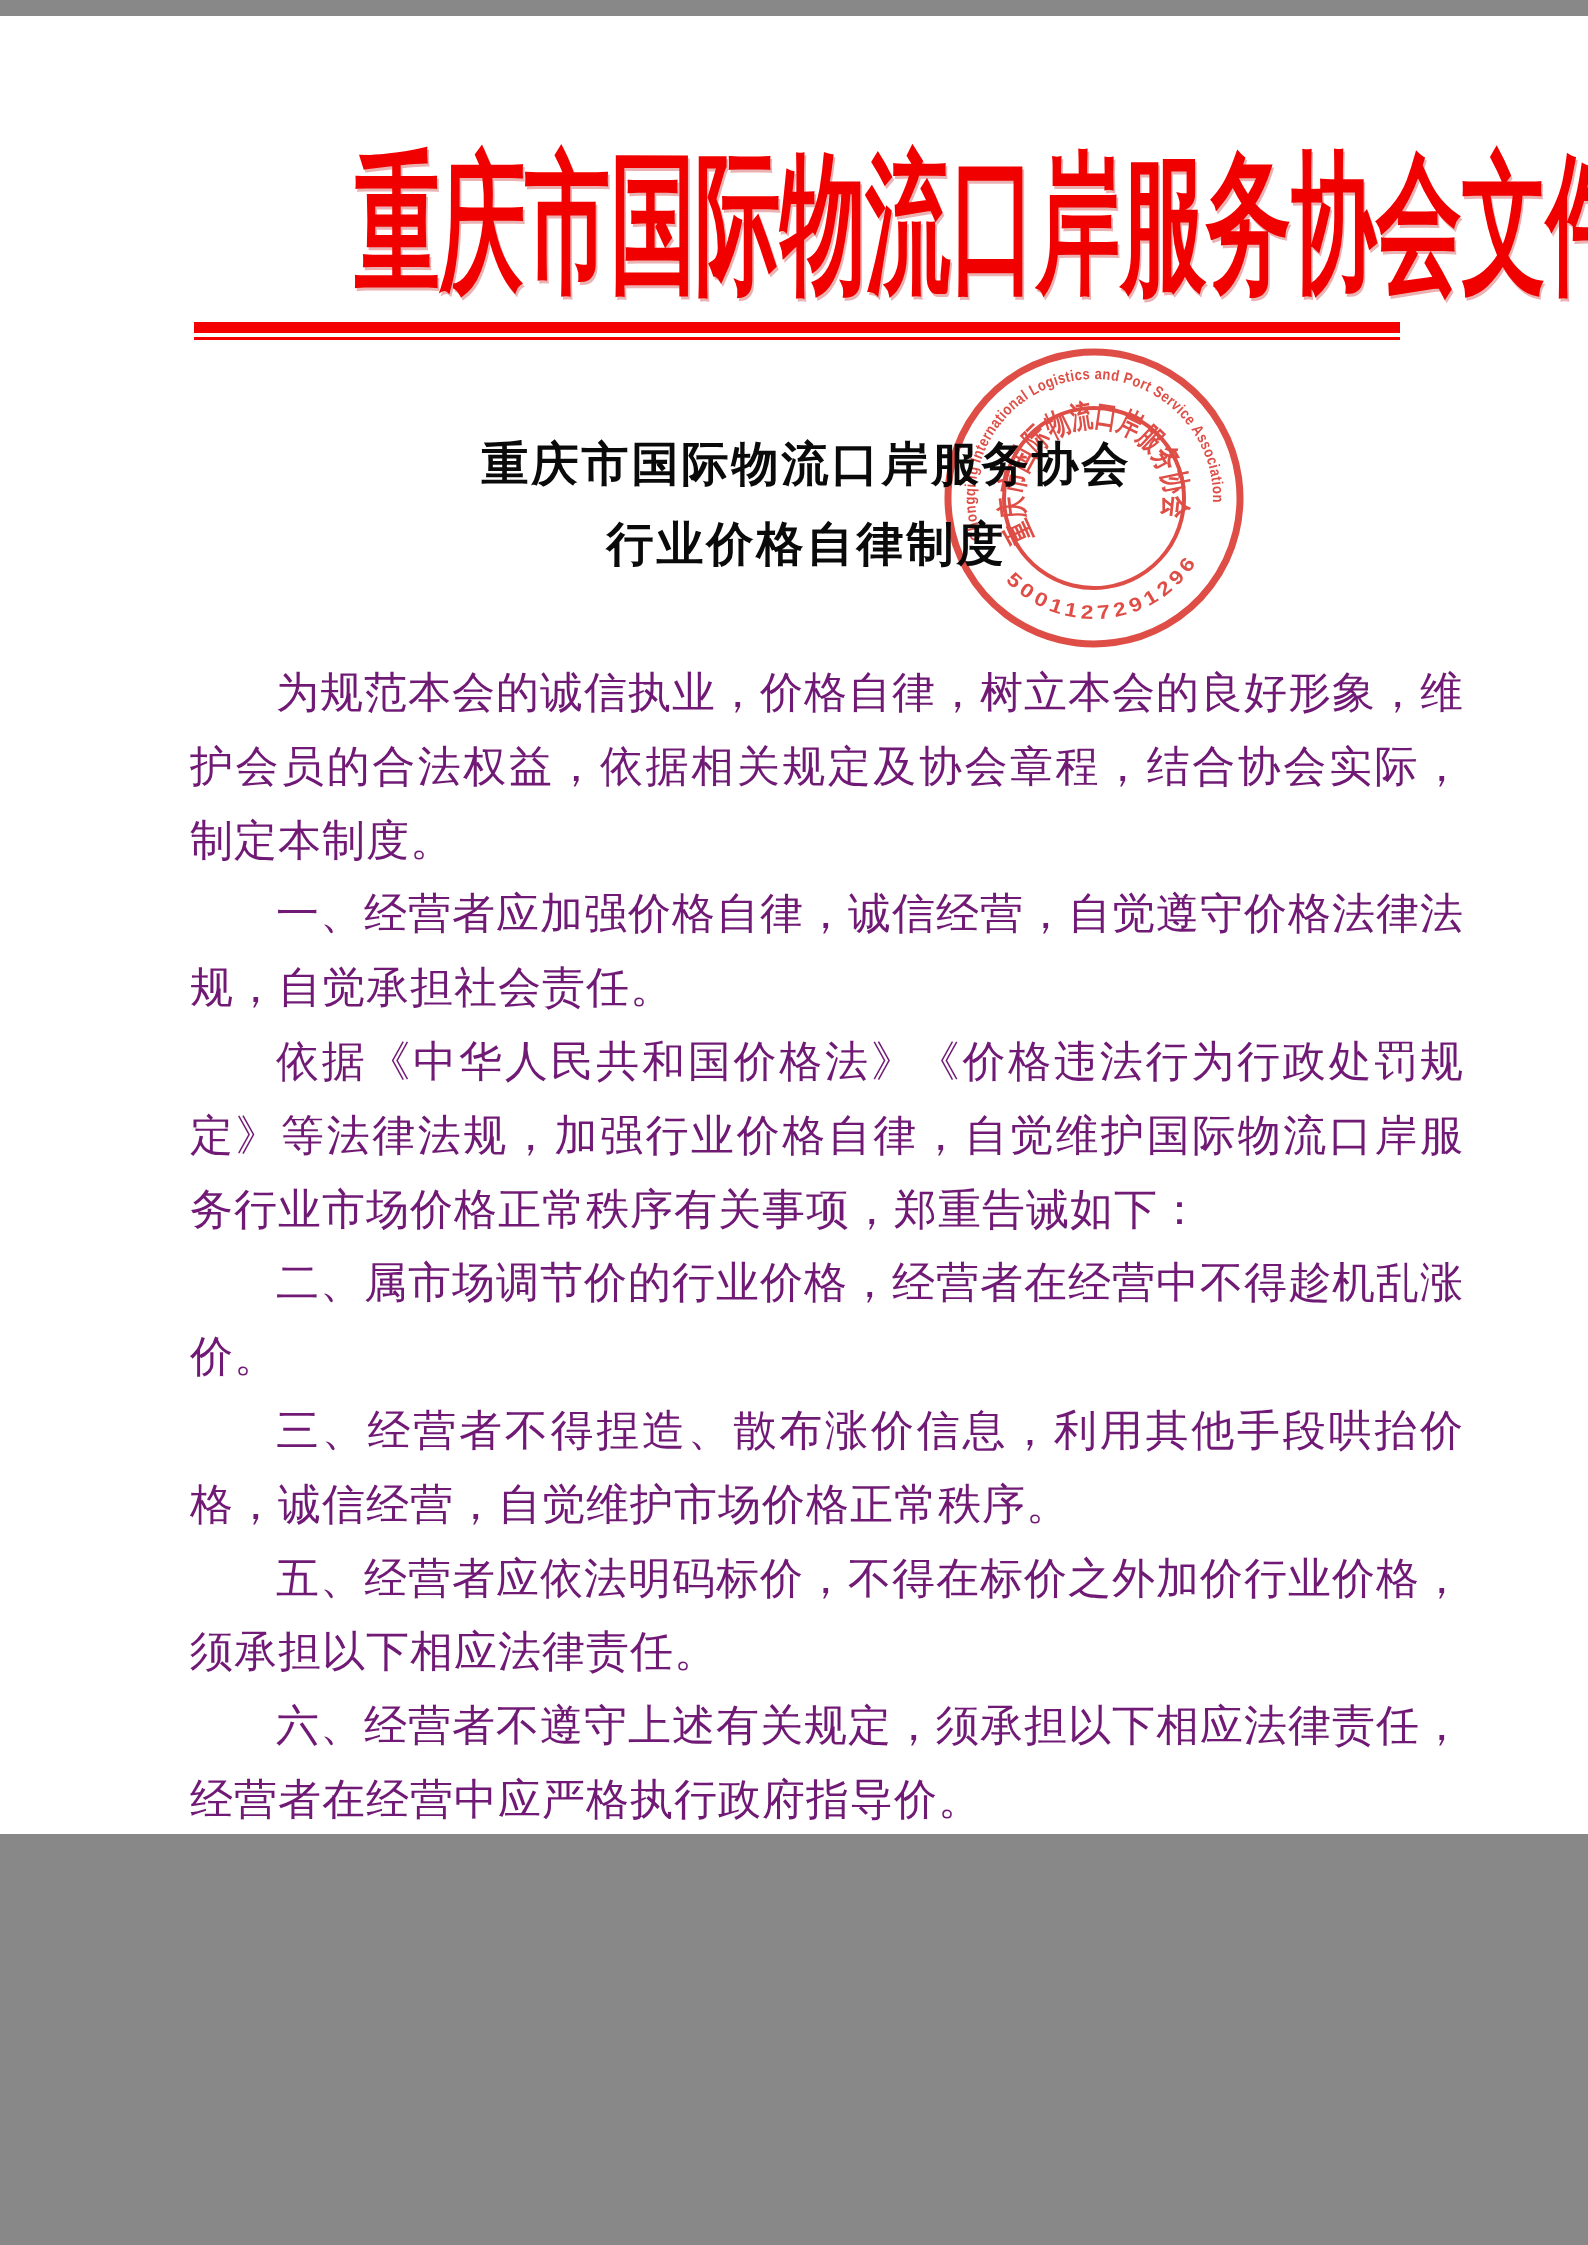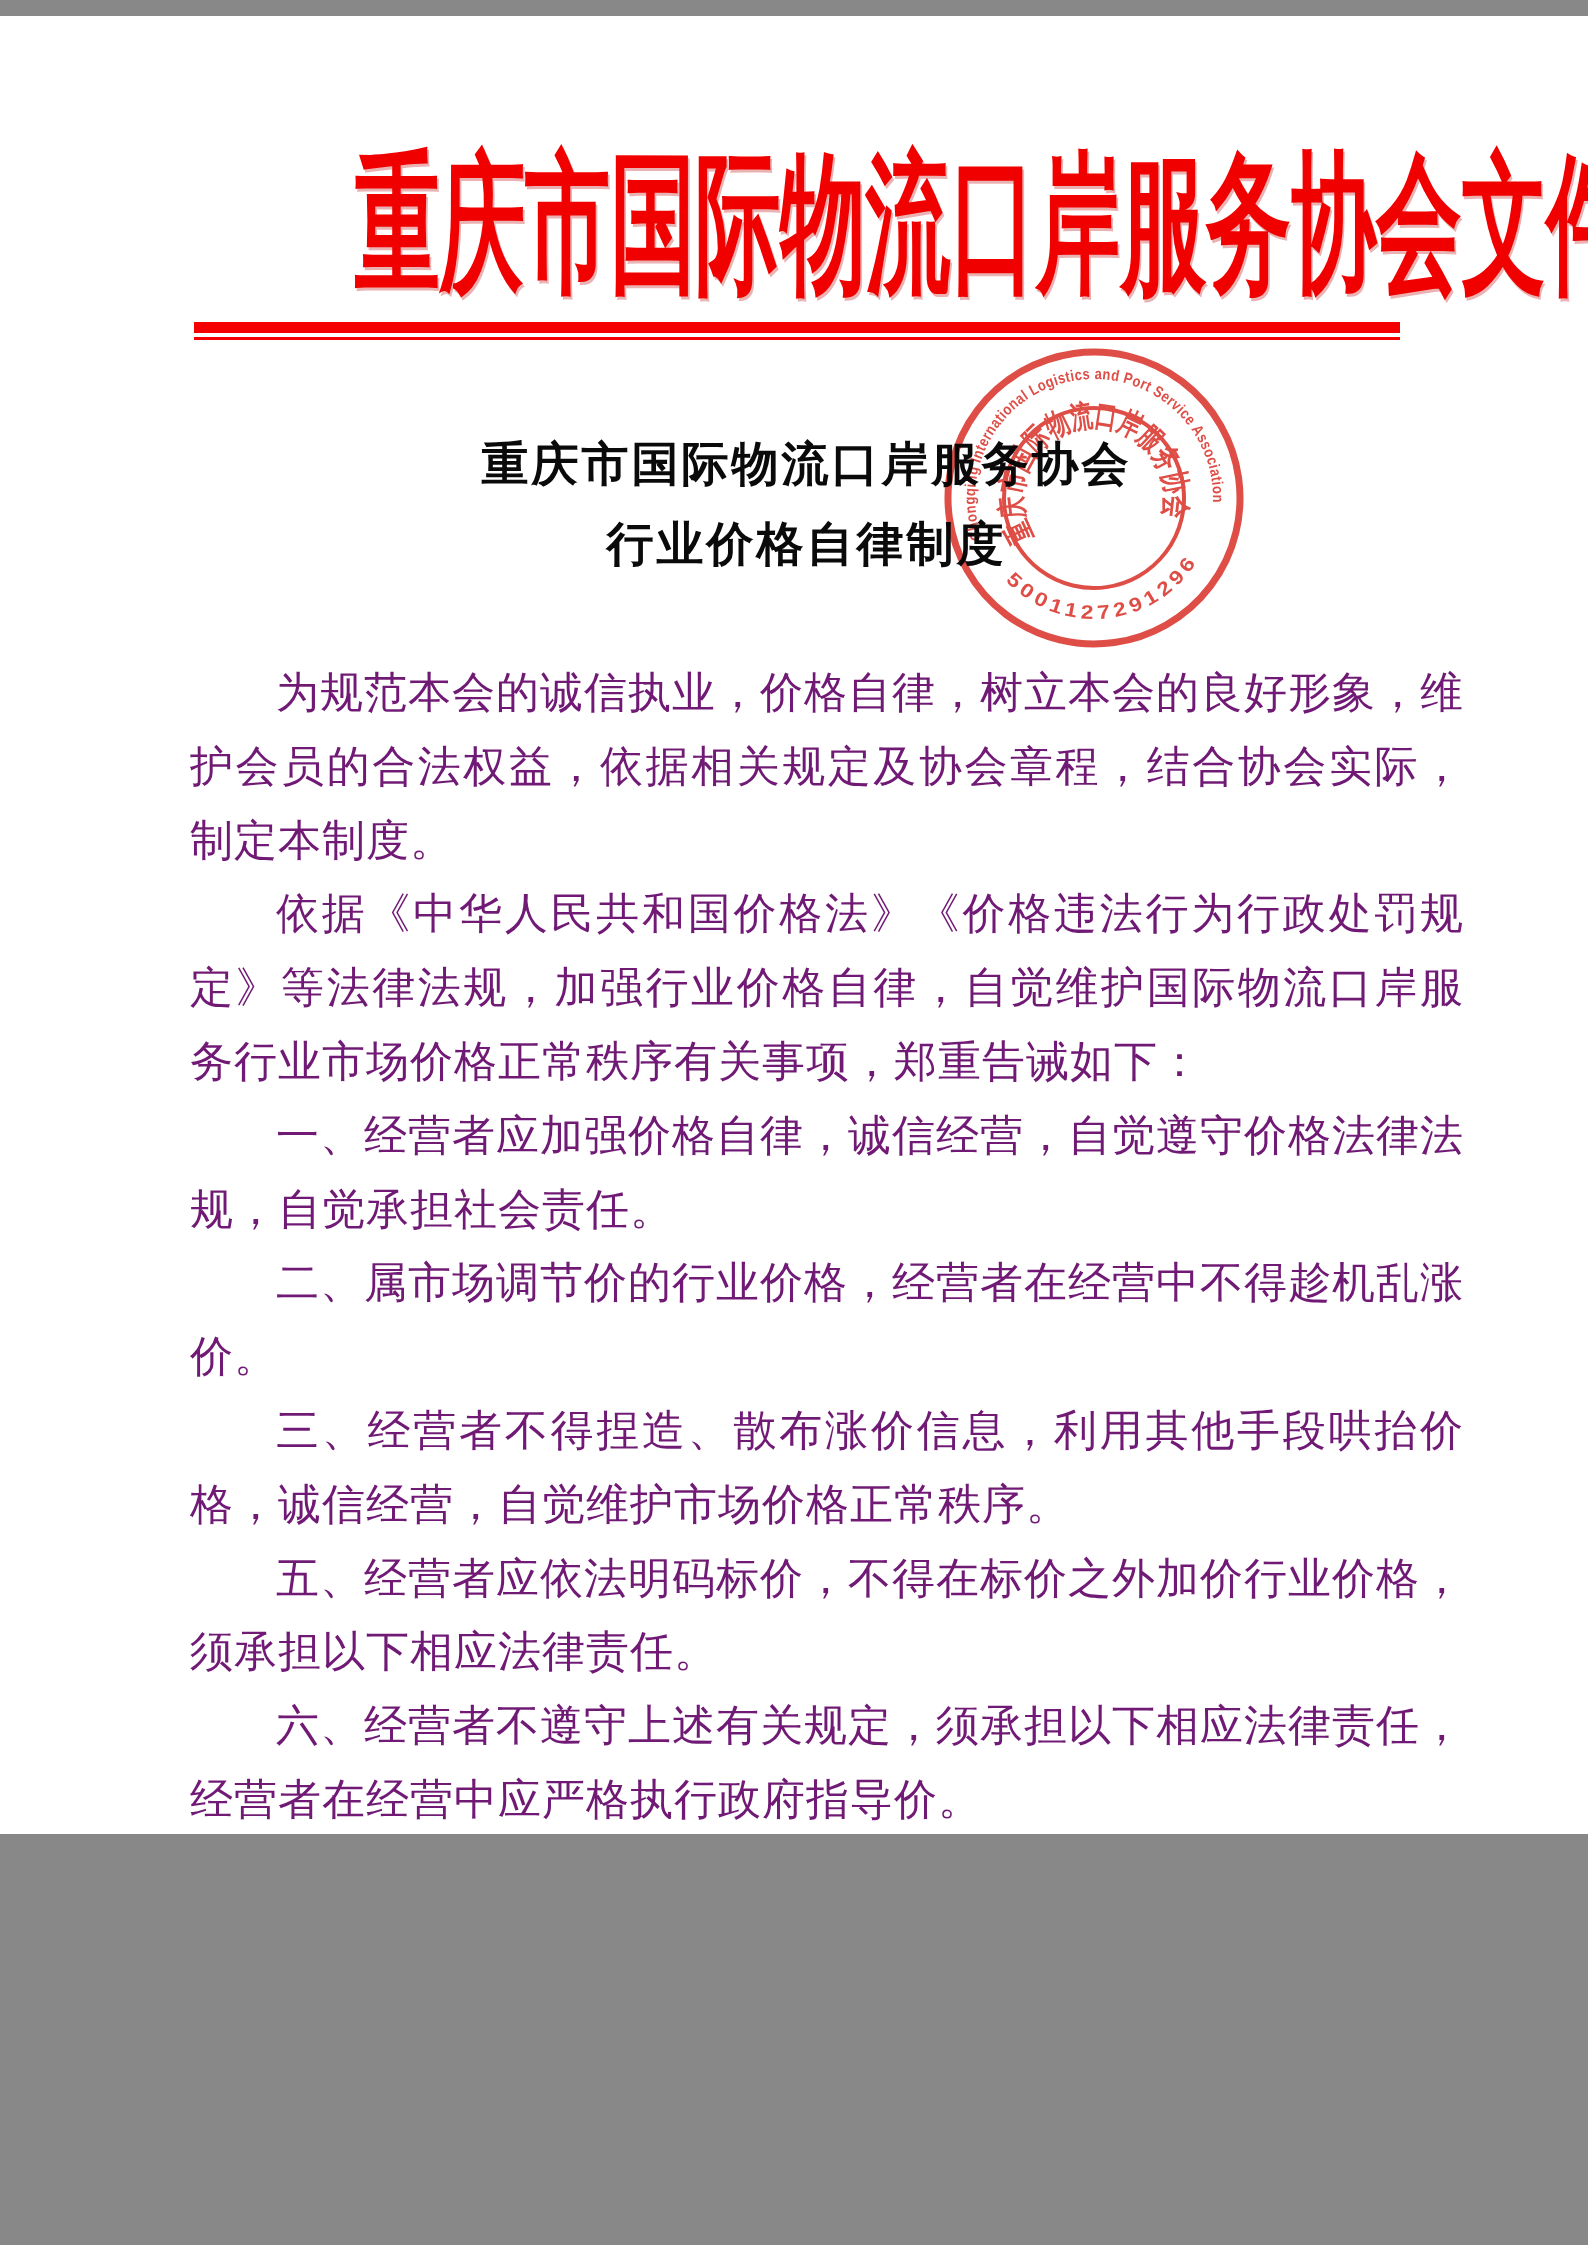--- a/index.html
+++ b/index.html
@@ -142,21 +142,21 @@
         </text>
         <text class="seal-num">
           <textPath href="#arc-bottom" startOffset="0" textLength="225" lengthAdjust="spacingAndGlyphs">5001127291296</textPath>
         </text>
       </g>
     </svg>
   </div>
 
   <main class="body-text">
     <p>为规范本会的诚信执业，价格自律，树立本会的良好形象，维护会员的合法权益，依据相关规定及协会章程，结合协会实际，制定本制度。</p>
+    <p>一、经营者应加强价格自律，诚信经营，自觉遵守价格法律法规，自觉承担社会责任。</p>
     <p>依据《中华人民共和国价格法》《价格违法行为行政处罚规定》等法律法规，加强行业价格自律，自觉维护国际物流口岸服务行业市场价格正常秩序有关事项，郑重告诫如下：</p>
-    <p>一、经营者应加强价格自律，诚信经营，自觉遵守价格法律法规，自觉承担社会责任。</p>
     <p>二、属市场调节价的行业价格，经营者在经营中不得趁机乱涨价。</p>
     <p>三、经营者不得捏造、散布涨价信息，利用其他手段哄抬价格，诚信经营，自觉维护市场价格正常秩序。</p>
     <p>五、经营者应依法明码标价，不得在标价之外加价行业价格，须承担以下相应法律责任。</p>
     <p>六、经营者不遵守上述有关规定，须承担以下相应法律责任，经营者在经营中应严格执行政府指导价。</p>
   </main>
 
 </div>
 
 </body></html>

